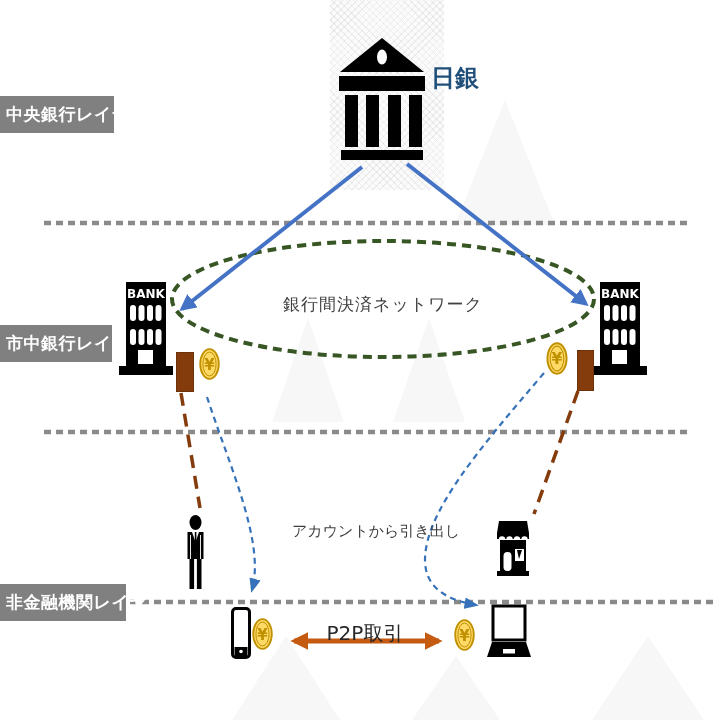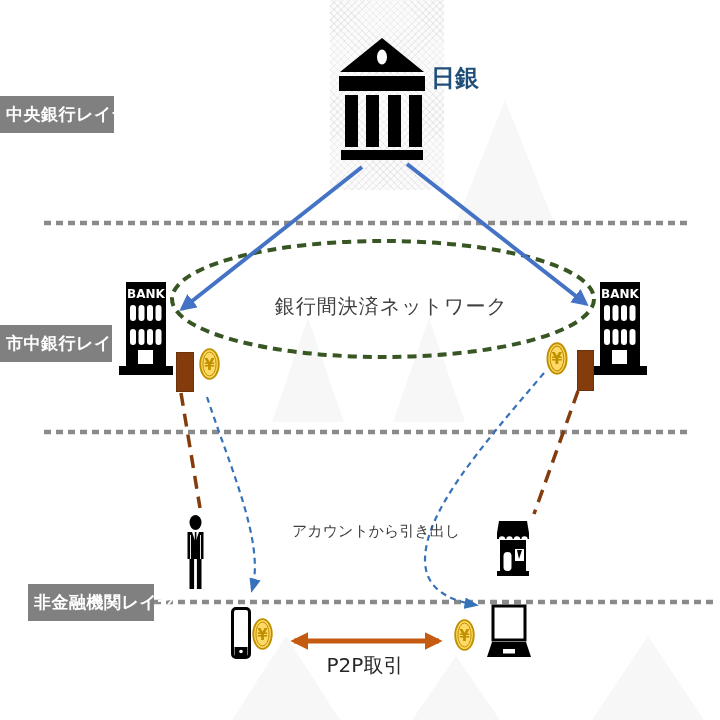--- a/index.html
+++ b/index.html
@@ -9,21 +9,21 @@
   }
   .abs{position:absolute;}
   
   .layer-label{
     position:absolute;left:0;background:#808080;color:#fff;font-weight:bold;
     font-size:17px;display:flex;align-items:center;padding:0 6px;letter-spacing:.5px;
     height:37px;box-sizing:border-box;white-space:nowrap;
   }
   
   .boj-label{position:absolute;color:#1F4E79;font-weight:bold;font-size:24px;}
-  .network-label{position:absolute;color:#404040;font-size:20px;letter-spacing:1px;text-align:right;}
+  .network-label{position:absolute;color:#404040;font-size:17px;letter-spacing:1px;text-align:center;}
   .withdraw-label{position:absolute;color:#404040;font-size:15px;white-space:nowrap;text-align:center;}
   .p2p-label{position:absolute;color:#262626;font-size:20px;text-align:center;}
   
   svg.overlay{position:absolute;left:0;top:0;pointer-events:none;}
   .divider{stroke:#8a8a8a;stroke-width:4.5;stroke-dasharray:7 5;fill:none;}
   .solid-blue{stroke:#4472C4;stroke-width:4;fill:none;}
   .net-ellipse{stroke:#375623;stroke-width:4;stroke-dasharray:9 6;fill:none;}
   .brown-dash{stroke:#843C0C;stroke-width:3.5;stroke-dasharray:13 8;fill:none;}
   .blue-dash{stroke:#3672B9;stroke-width:2.2;stroke-dasharray:6 4.5;fill:none;}
   .p2p-arrow{stroke:#C55A11;stroke-width:5;fill:none;}
@@ -84,21 +84,21 @@
 
     <line class="p2p-arrow" x1="294" y1="641" x2="439" y2="641" marker-start="url(#mOrange)" marker-end="url(#mOrange)"></line>
   </svg>
 
   <div class="layer-label" style="top:96px;width:114px;">
     <span>中央銀行レイヤ</span>
   </div>
   <div class="layer-label" style="top:325px;width:112px;">
     <span>市中銀行レイヤ</span>
   </div>
-  <div class="layer-label" style="top:584px;width:126px;margin-left:28px;">
+  <div class="layer-label" style="top:584px;width:126px;">
     <span>非金融機関レイヤ</span>
   </div>
 
   <svg class="abs" style="left:338px;top:38px;" width="88" height="122" viewBox="0 0 88 122">
     <polygon points="44,0 86,34 2,34" fill="#000"></polygon>
     <ellipse cx="44" cy="19" rx="5" ry="7.5" fill="#fff"></ellipse>
     <rect x="1" y="38" width="86" height="15" fill="#000"></rect>
     <rect x="7" y="57" width="13" height="52" fill="#000"></rect>
     <rect x="28" y="57" width="13" height="52" fill="#000"></rect>
     <rect x="50" y="57" width="13" height="52" fill="#000"></rect>
@@ -193,15 +193,15 @@
   </svg>
 
   <svg class="abs" style="left:486px;top:604px;" width="46" height="58" viewBox="0 0 46 58">
     <rect x="7" y="2" width="32" height="34" fill="#fff" stroke="#000" stroke-width="3"></rect>
     <polygon points="1,53 45,53 40,38 6,38" fill="#000"></polygon>
     <rect x="17" y="45" width="12" height="4.5" fill="#fff"></rect>
   </svg>
 
   <div class="network-label" style="left:258px;top:293px;width:250px;">銀行間決済ネットワーク</div>
   <div class="withdraw-label" style="left:292px;top:522px;">アカウントから引き出し</div>
-  <div class="p2p-label" style="left:310px;top:652px;width:110px;">P2P取引</div>
+  <div class="p2p-label" style="left:310px;top:620px;width:110px;">P2P取引</div>
 
 </div>
 
 </body></html>

